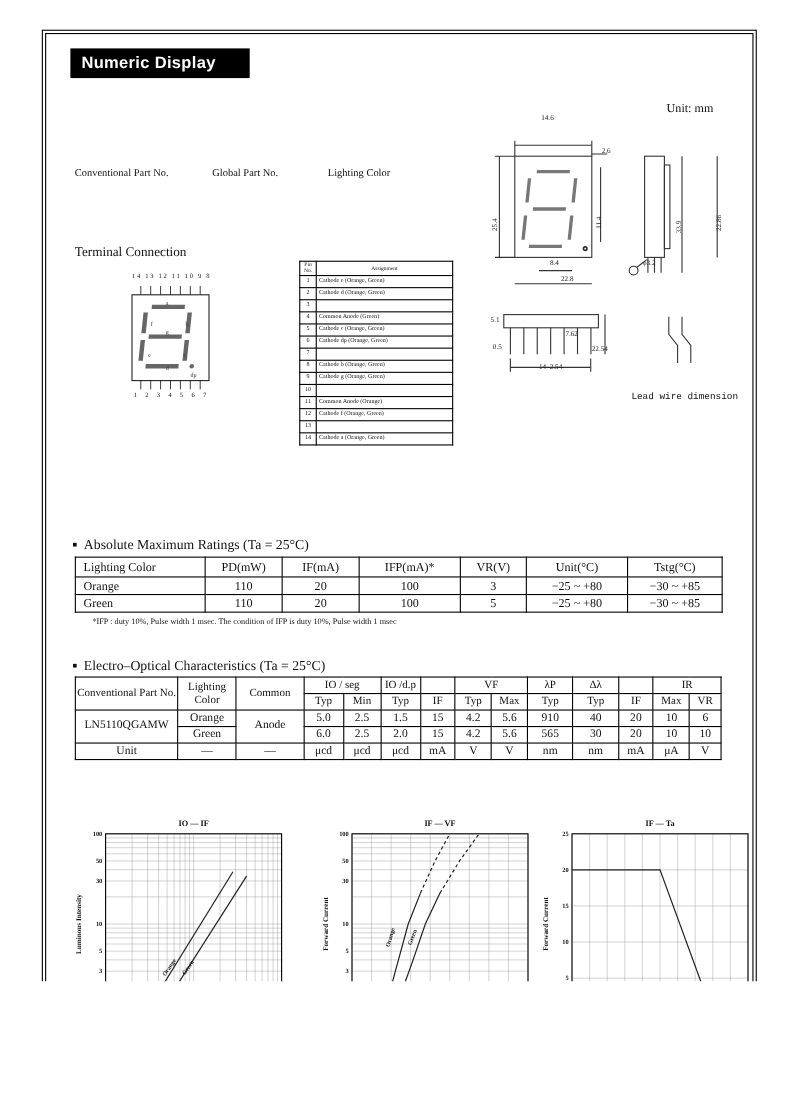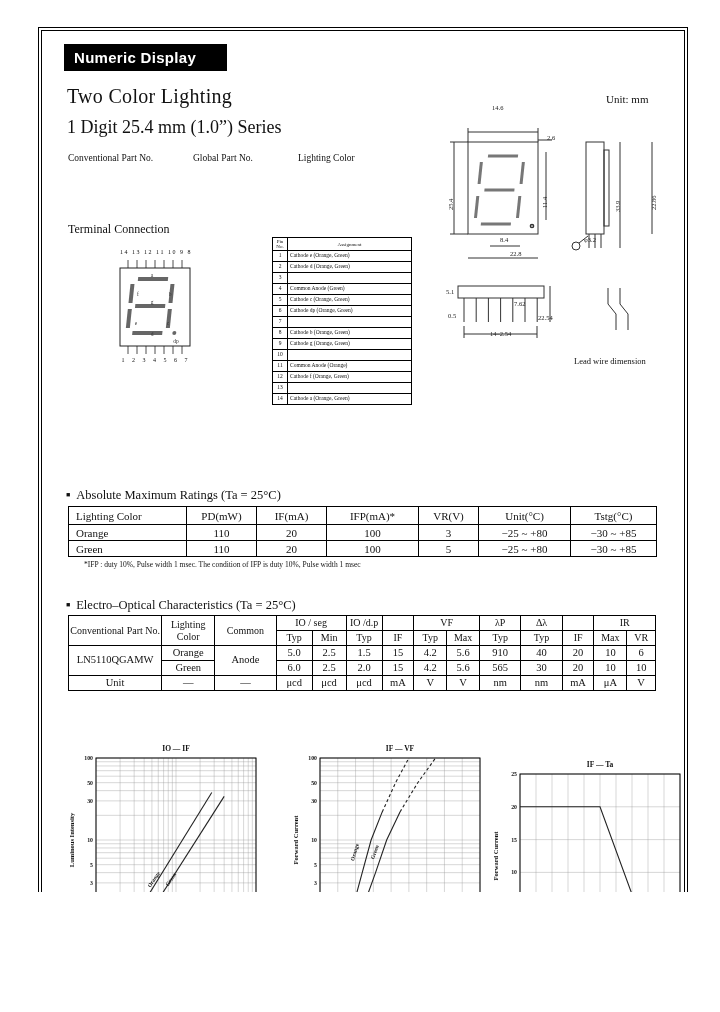--- a/index.html
+++ b/index.html
@@ -31,61 +31,59 @@
 
   .pin-table { position:absolute; left:272px; top:237px; width:140px; border-collapse:collapse; table-layout:fixed; font-size:5.5px; }
   .pin-table th, .pin-table td { border:0.7px solid #000; padding:1px 2px; height:11px; line-height:1; font-weight:normal; }
   .pin-table th { text-align:center; font-size:5px; }
   .pin-table td.pin-no { text-align:center; }
   .pin-table col.c-no { width:15px; }
 
   .mech-svg { position:absolute; left:438px; top:96px; }
   .dim { position:absolute; font-size:6.5px; color:#222; white-space:nowrap; }
   .dim.v { transform:rotate(-90deg); transform-origin:left top; }
-  .lead-note { position:absolute; left:574px; top:356px; font-size:8.5px; }
+  .lead-note { position:absolute; left:574px; top:356px; font-size:8.5px;font-family:Liberation Mono, monospace; }
 
   .sec-head { position:absolute; font-size:12.5px; display:flex; align-items:center; gap:6px; }
   .sec-head .marker { font-size:7px; line-height:1; }
   .sec-head.abs { left:66px; top:488px; }
   .sec-head.eo  { left:66px; top:598px; }
 
   .abs-table { position:absolute; left:68px; top:506px; width:588px; border-collapse:collapse; table-layout:fixed; font-size:11px; }
   .abs-table th, .abs-table td { border:1px solid #000; text-align:center; font-weight:normal; height:16px; padding:0 2px; }
   .abs-table th { height:18px; }
   .abs-table .left { text-align:left; padding-left:7px; }
 
   .footnote { position:absolute; left:84px; top:560px; font-size:7.5px; }
 
   .eo-table { position:absolute; left:68px; top:615px; width:588px; border-collapse:collapse; table-layout:fixed; font-size:10.5px; }
   .eo-table th, .eo-table td { border:1px solid #000; text-align:center; font-weight:normal; padding:0 1px; height:15px; line-height:1.15; }
   .eo-table thead th { font-size:10px; }
 
   .chart { position:absolute; top:740px; width:205px; height:222px;font-weight:bold; }
-  .chart.c0 { left:66px; } .chart.c1 { left:290px; } .chart.c2 { left:490px;margin-top:16px; }
+  .chart.c0 { left:66px; } .chart.c1 { left:290px; } .chart.c2 { left:490px; }
 
   .bottom-rule { position:absolute; left:38px; top:970px; width:650px; height:1px; background:#000; }
   .brand-bar { position:absolute; left:299px; top:974px; width:96px; height:14px; background:#000; border-radius:2px;
                color:#fff; display:flex; align-items:center; justify-content:center;
                font-family:"Liberation Sans", sans-serif; font-weight:bold; font-style:italic; font-size:10.5px; letter-spacing:0.4px; }
   .page-num { position:absolute; left:652px; top:978px; font-size:12px; }
 </style>
 </head>
 <body>
 
 <div class="page">
 
   <div class="frame-outer"></div>
   <div class="frame-inner"></div>
 
   <div class="banner">
     <span>Numeric Display</span>
   </div>
 
-  <div class="title1">Two Color Lighting</div>
-  <div class="title2">1 Digit 25.4 mm (1.0”) Series</div>
   <div class="unit-note">Unit: mm</div>
 
   <div class="pl conventional">Conventional Part No.</div>
   <div class="pl global">Global Part No.</div>
   <div class="pl lighting">Lighting Color</div>
 
   <div class="term-title">Terminal Connection</div>
 
   <div class="pins-top">14 13 12 11 10 9 8</div>
   <svg id="seg-svg" class="seg-svg" width="76" height="96">

